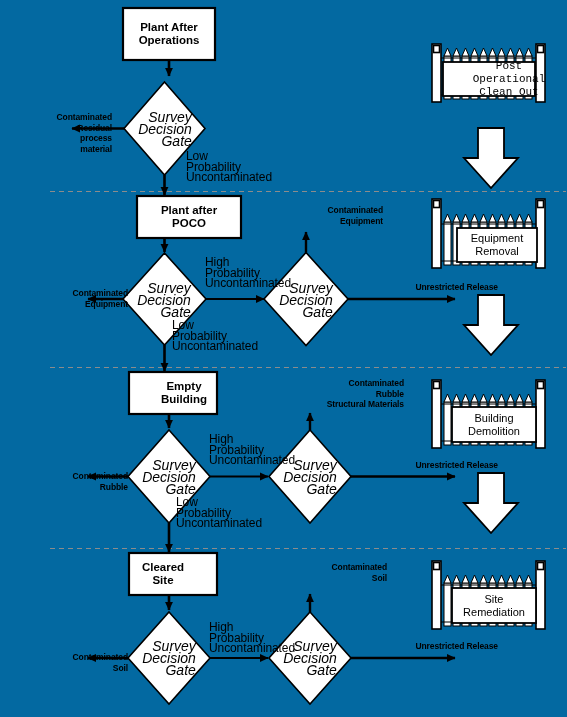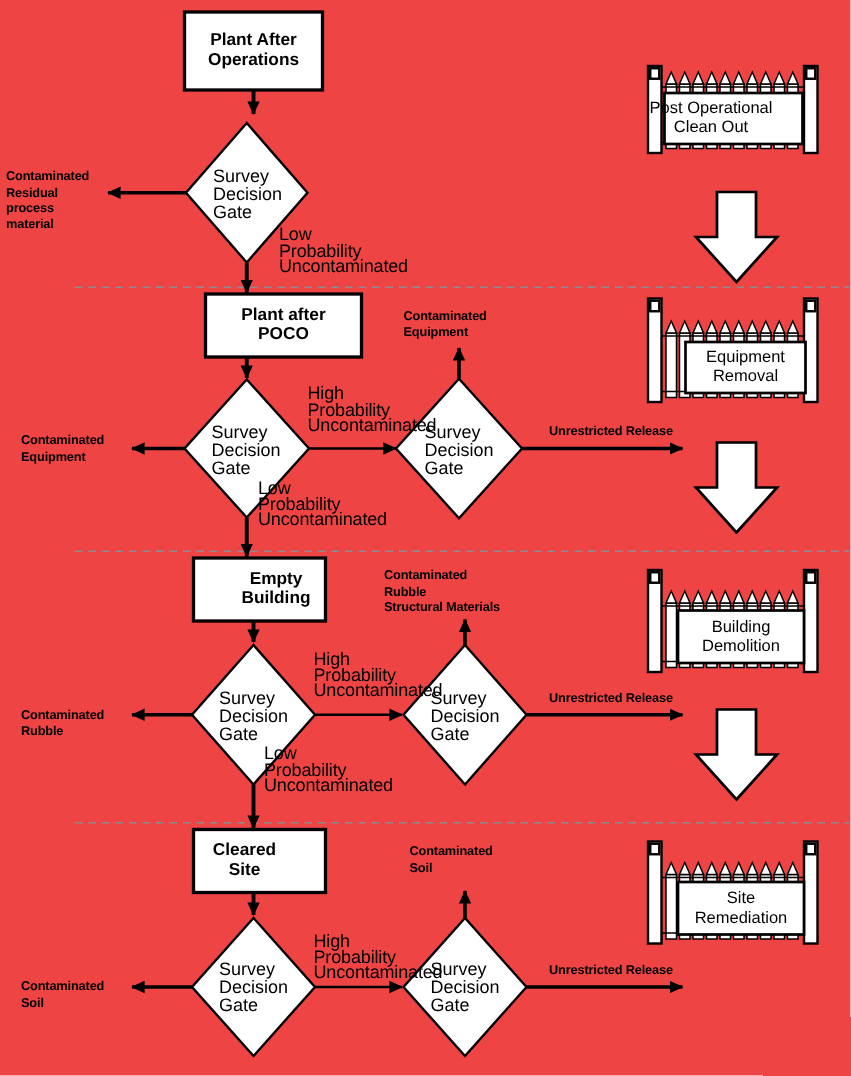--- a/index.html
+++ b/index.html
@@ -8,36 +8,37 @@
     background: #ffffff;
   }
   body {
     font-family: "Liberation Sans", sans-serif;
     color: #000000;
   }
   #canvas {
     position: relative;
     width: 567px;
     height: 717px;
-    background: #ef4444;
+    background: #0369a1;
     overflow: hidden;
   }
   #canvas svg {
     position: absolute;
     left: 0;
     top: 0;
   }
   .lbl {
     position: absolute;
     font-size: 8.5px;
     line-height: 10.5px;
     font-weight: bold;
-    text-align: left;
+    text-align: right;
     white-space: pre-line;
     letter-spacing: -0.1px;
+    margin-left: 40px;
   }
   .lbl-thin {
     position: absolute;
     font-size: 12px;
     line-height: 10.5px;
     font-weight: normal;
     white-space: pre-line;
     letter-spacing: -0.1px;
   }
   .stage-title {
@@ -46,28 +47,29 @@
     line-height: 13.5px;
     font-weight: bold;
     text-align: center;
     white-space: pre-line;
     display: flex;
     align-items: center;
     justify-content: center;
   }
   .diamond-text {
     position: absolute;
-    font-size: 12px;
+    font-size: 14px;
     line-height: 12px;
-    text-align: left;
+    text-align: right;
     white-space: pre-line;
     display: flex;
     align-items: center;
     justify-content: center;
     font-weight: normal;
+    font-style: italic;
   }
   .fence-text {
     position: absolute;
     font-size: 11px;
     line-height: 13px;
     text-align: center;
     white-space: pre-line;
     display: flex;
     align-items: center;
     justify-content: center;
@@ -277,21 +279,21 @@
 Operations</div>
   <div class="diamond-text" style="left:129px; top:92px; width:72px; height:73px;">Survey
 Decision
 Gate</div>
   <div class="lbl" style="left:4px; top:112px; width:68px;">Contaminated
 Residual process
 material</div>
   <div class="lbl-thin" style="left:186px; top:151px;">Low
 Probability
 Uncontaminated</div>
-  <div class="fence-text" style="left:430px; top:62px; width:88px; height:34px;">Post Operational
+  <div class="fence-text" style="left:465px; top:62px; width:88px; height:34px;font-family:Liberation Mono, monospace;">Post Operational
 Clean Out</div>
 
   <div class="stage-title" style="left:137px; top:196px; width:104px; height:42px;">Plant after
 POCO</div>
   <div class="diamond-text" style="left:128px; top:263px; width:72px; height:73px;">Survey
 Decision
 Gate</div>
   <div class="diamond-text" style="left:270px; top:263px; width:72px; height:73px;">Survey
 Decision
 Gate</div>

